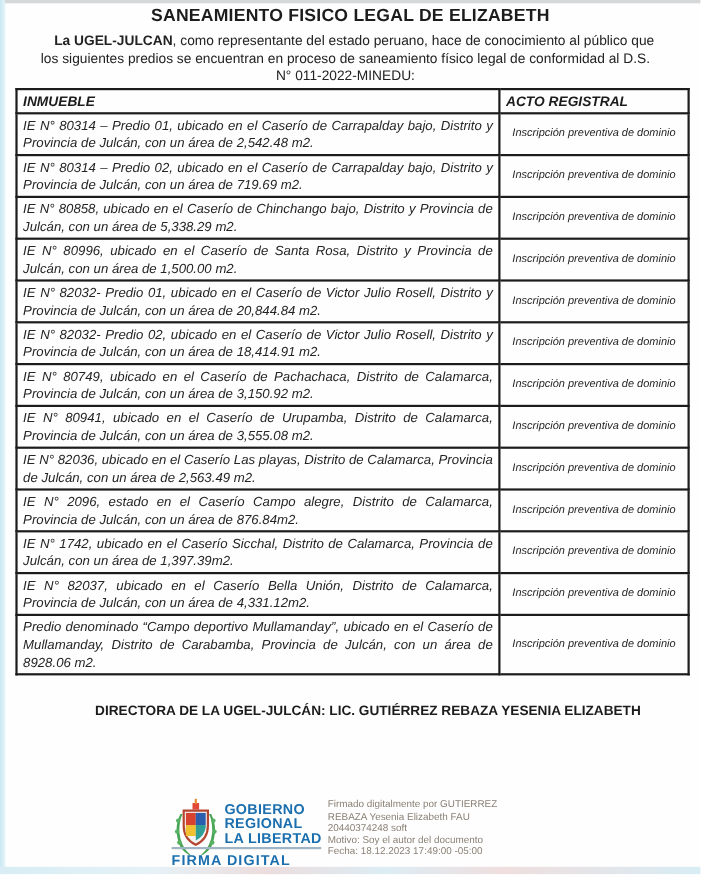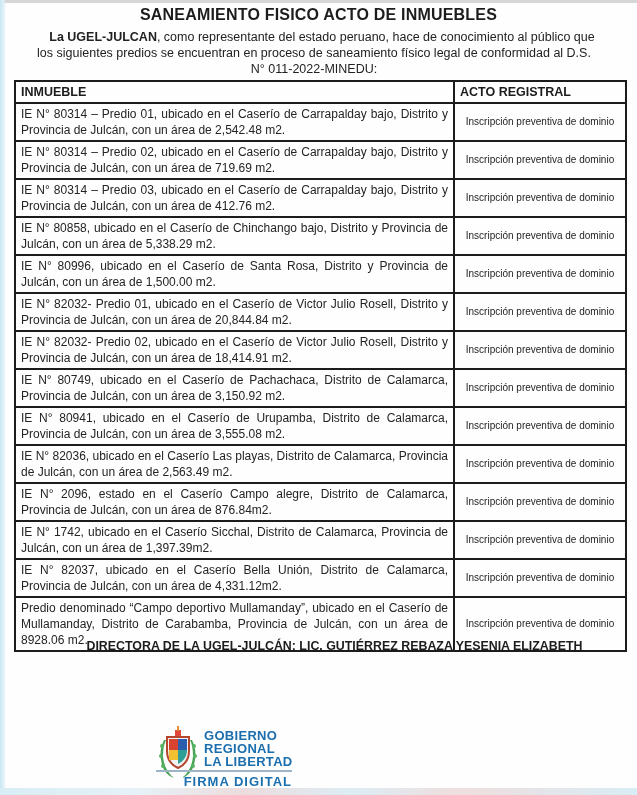--- a/index.html
+++ b/index.html
@@ -16,21 +16,21 @@
     position:absolute;top:6px;left:0;width:637px;text-align:center;
     font-size:16px;font-weight:bold;letter-spacing:.2px;color:#1c1c1c;margin:0;
   }
   .intro{
     position:absolute;top:29px;left:31px;width:566px;margin:0;
     font-size:12.5px;line-height:16px;text-align:center;color:#222;
     text-indent:16px;
   }
   table.props{
     position:absolute;top:80px;left:14px;width:611px;
-    border-collapse:collapse;table-layout:fixed;
+    border-collapse:collapse;table-layout:fixed;font-style:italic;
   }
   table.props col.c1{width:439px;}
   table.props col.c2{width:172px;}
   table.props th, table.props td{border:2px solid #1c1c1c;}
   table.props th{
     font-size:12.5px;font-weight:bold;text-align:left;color:#1c1c1c;
     padding:2px 4px 2px 5px;height:16px;
   }
   td.c-inmueble{
     font-size:12px;line-height:16px;text-align:justify;
@@ -45,37 +45,37 @@
     font-size:12.4px;font-weight:bold;color:#1c1c1c;padding-left:15px;
   }
   .sig{position:absolute;left:150px;top:720px;width:340px;height:70px;}
   .crest{position:absolute;left:6px;top:6px;}
   .org{
     position:absolute;left:54px;top:9px;
     font-size:13px;line-height:13px;font-weight:bold;color:#1b6fae;letter-spacing:.3px;
   }
   .sig-rule{position:absolute;left:6px;top:50px;width:136px;height:2px;background:#9fb4c4;}
   .firma{
-    position:absolute;left:6px;top:54px;width:136px;text-align:right;
+    position:absolute;left:6px;top:54px;width:136px;text-align:left;
     font-size:13px;font-weight:bold;color:#1b6fae;letter-spacing:1px;
   }
   .details{
     position:absolute;left:148px;top:6px;width:190px;
     font-size:9px;line-height:10.5px;color:#8a8075;
   }
 </style>
 </head>
 <body>
 
 <div class="page">
   <div class="edge-top"></div>
   <div class="edge-left"></div>
   <div class="edge-bottom"></div>
 
-  <h1 class="title">SANEAMIENTO FISICO ACTO DE INMUEBLES</h1>
+  <h1 class="title">SANEAMIENTO FISICO LEGAL DE ELIZABETH</h1>
 
   <p class="intro"><b>La UGEL-JULCAN</b><span>, como representante del estado peruano, hace de conocimiento al público que los siguientes predios se encuentran en proceso de saneamiento físico legal de conformidad al D.S. N° 011-2022-MINEDU:</span></p>
 
   <table class="props">
     <colgroup>
         <col class="c1">
         <col class="c2">
       </colgroup>
     <thead>
       <tr>
@@ -83,24 +83,20 @@
         <th>ACTO REGISTRAL</th>
       </tr>
     </thead>
     <tbody id="rows">
         <tr>
           <td class="c-inmueble">IE N° 80314 – Predio 01, ubicado en el Caserío de Carrapalday bajo, Distrito y Provincia de Julcán, con un área de 2,542.48 m2.</td>
           <td class="c-acto">Inscripción preventiva de dominio</td>
         </tr>
         <tr>
           <td class="c-inmueble">IE N° 80314 – Predio 02, ubicado en el Caserío de Carrapalday bajo, Distrito y Provincia de Julcán, con un área de 719.69 m2.</td>
-          <td class="c-acto">Inscripción preventiva de dominio</td>
-        </tr>
-        <tr>
-          <td class="c-inmueble">IE N° 80314 – Predio 03, ubicado en el Caserío de Carrapalday bajo, Distrito y Provincia de Julcán, con un área de 412.76 m2.</td>
           <td class="c-acto">Inscripción preventiva de dominio</td>
         </tr>
         <tr>
           <td class="c-inmueble">IE N° 80858, ubicado en el Caserío de Chinchango bajo, Distrito y Provincia de Julcán, con un área de 5,338.29 m2.</td>
           <td class="c-acto">Inscripción preventiva de dominio</td>
         </tr>
         <tr>
           <td class="c-inmueble">IE N° 80996, ubicado en el Caserío de Santa Rosa, Distrito y Provincia de Julcán, con un área de 1,500.00 m2.</td>
           <td class="c-acto">Inscripción preventiva de dominio</td>
         </tr>
@@ -163,14 +159,21 @@
       <rect x="13" y="24" width="9" height="10" fill="#f0c030"></rect>
       <path d="M22 24 h9 v2 q-1 8 -9 12 Z" fill="#2f9e97"></path>
     </svg>
     <div class="org">
       <div>GOBIERNO</div>
       <div>REGIONAL</div>
       <div>LA LIBERTAD</div>
     </div>
     <div class="sig-rule"></div>
     <div class="firma">FIRMA DIGITAL</div>
+    <div class="details">
+      <div>Firmado digitalmente por GUTIERREZ</div>
+      <div>REBAZA Yesenia Elizabeth FAU</div>
+      <div>20440374248 soft</div>
+      <div>Motivo: Soy el autor del documento</div>
+      <div>Fecha: 18.12.2023 17:49:00 -05:00</div>
+    </div>
   </div>
 </div>
 
 </body></html>

